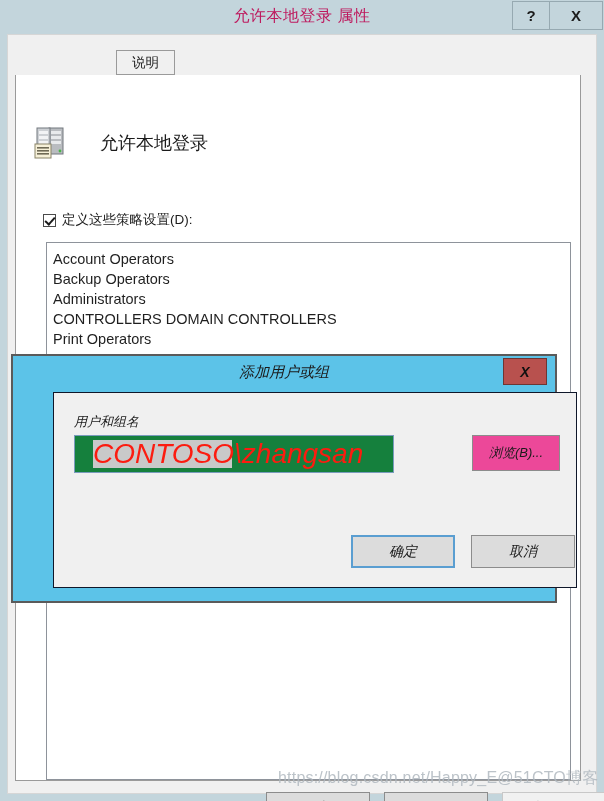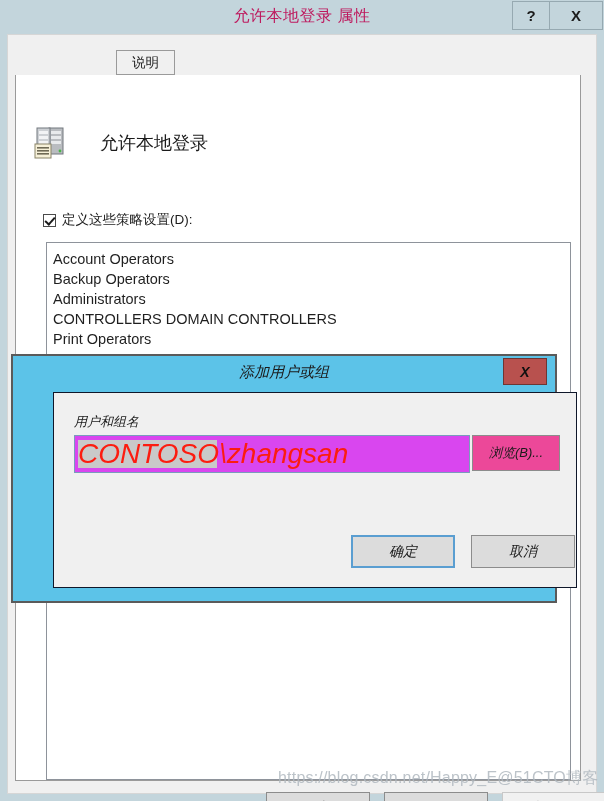--- a/index.html
+++ b/index.html
@@ -259,27 +259,27 @@
   }
   #modal-field-label {
     position: absolute;
     left: 20px; top: 20px;
     font-size: 13px;
     color: #1b1b1b;
   }
   #user-group-input {
     position: absolute;
     left: 20px; top: 42px;
-    width: 396px; height: 38px;
-    background: #d946ef;
+    width: 320px; height: 38px;
+    background: #15803d;
     border: 1px solid #7a9bbd;
     box-sizing: border-box;
     display: flex;
     align-items: center;
-    padding-left: 3px;
+    padding-left: 18px;
     overflow: hidden;
     cursor: text;
   }
   #user-group-value {
     font-size: 28px;
     color: #fc1c10;
     white-space: nowrap;
     line-height: 1;
     background: linear-gradient(to right, #c9c9c9 0, #c9c9c9 139px, transparent 139px);
   }

